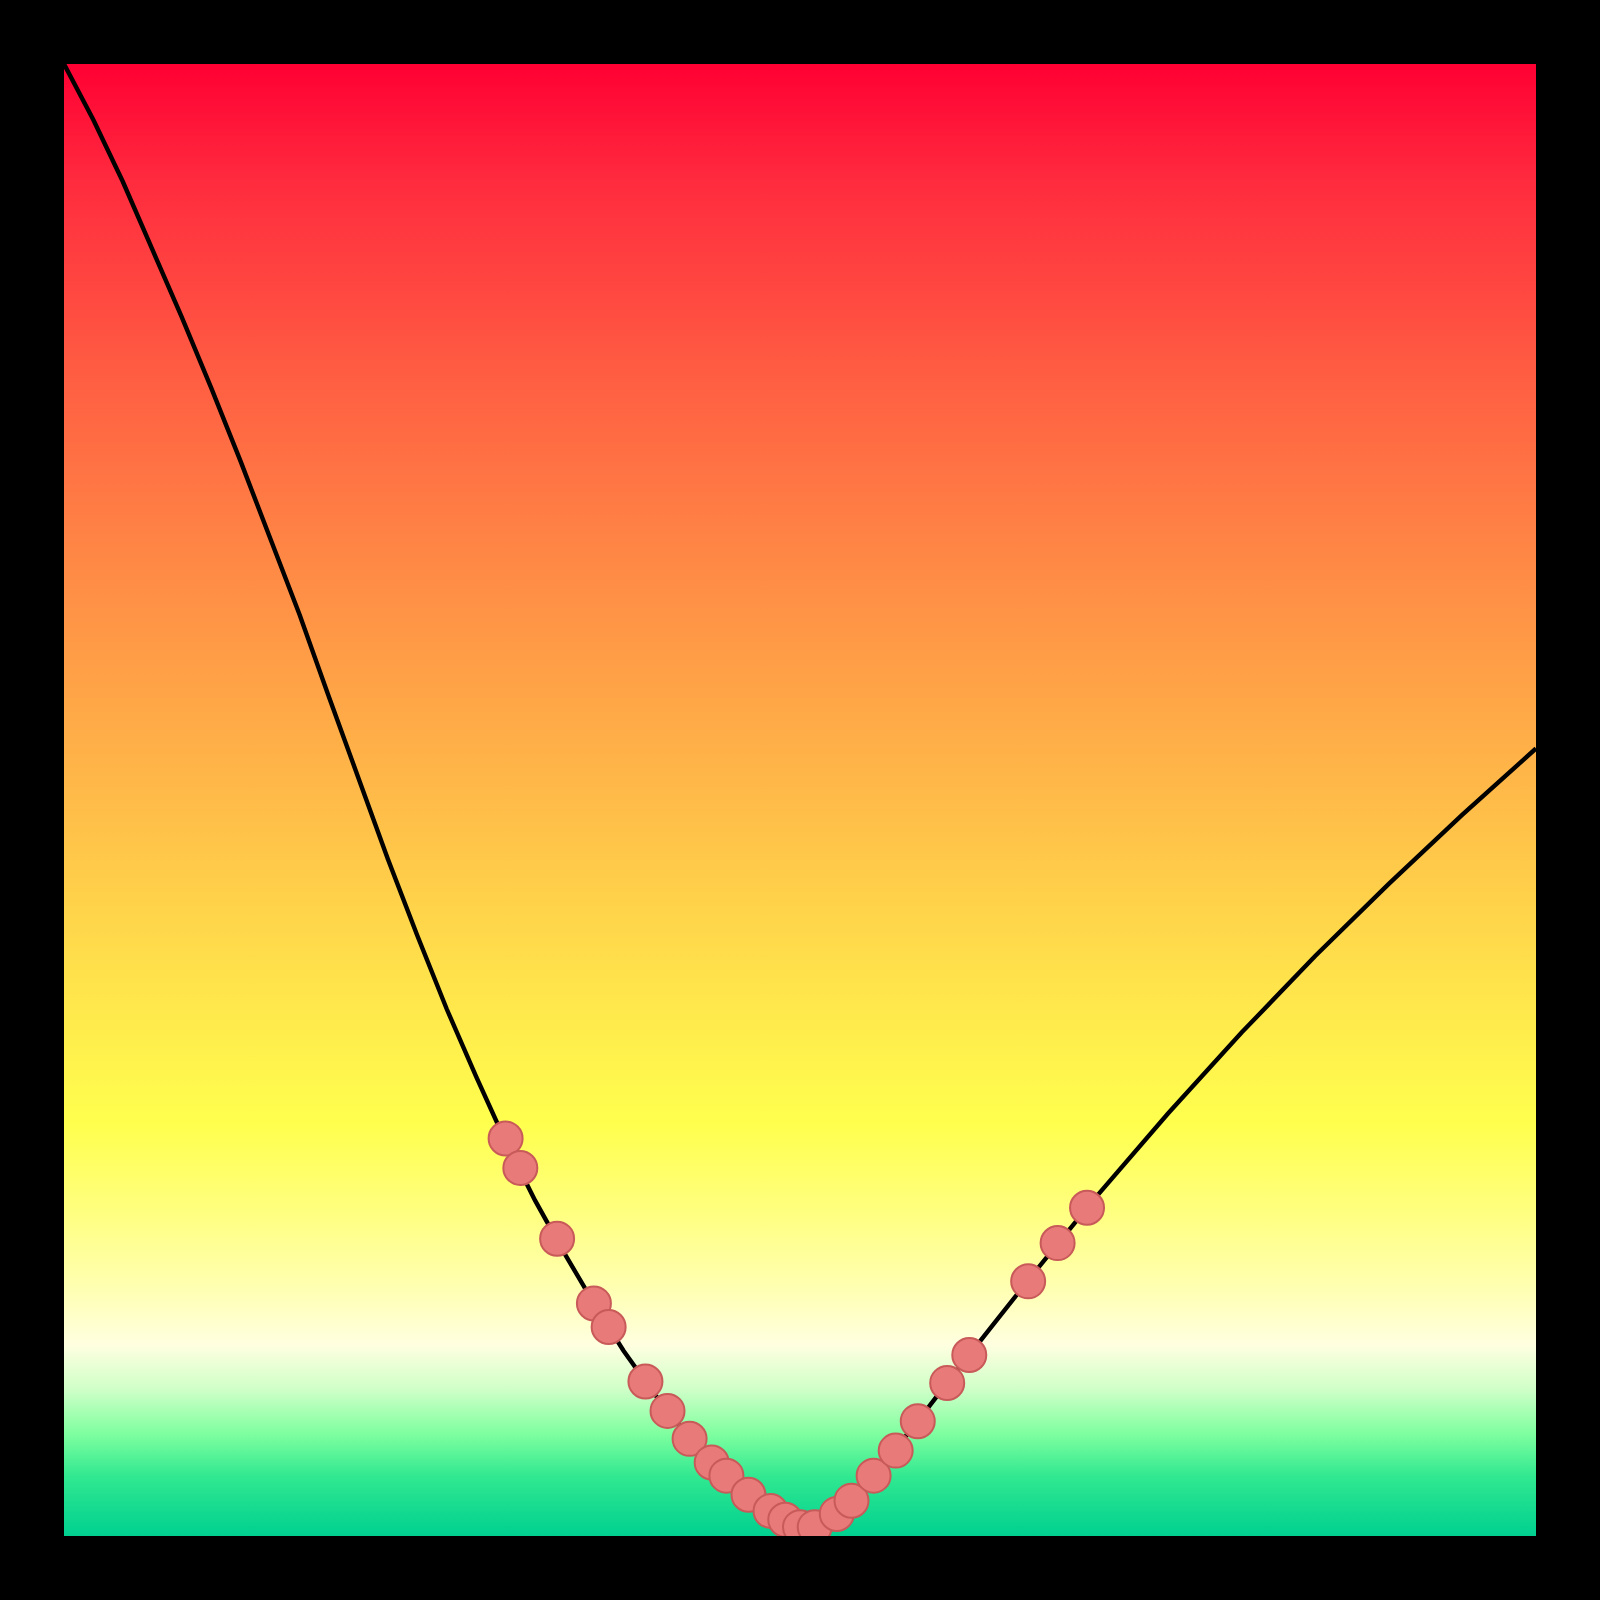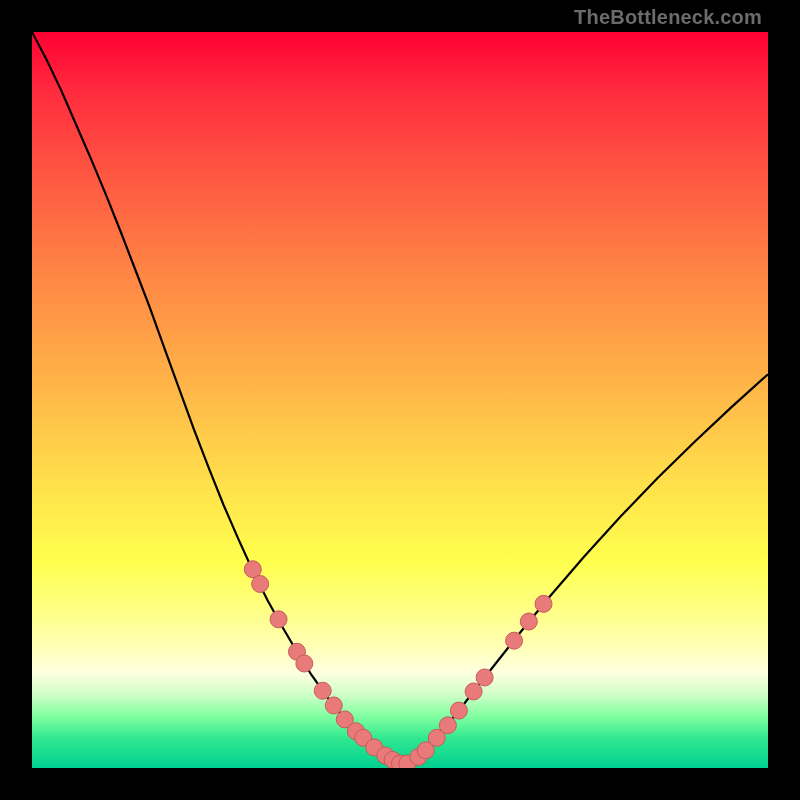--- a/index.html
+++ b/index.html
@@ -87,14 +87,13 @@
           <circle cx="415.84" cy="693.31" r="8.5" fill="#e97a7a" stroke="#c85a5a" stroke-width="1"></circle>
           <circle cx="426.88" cy="678.59" r="8.5" fill="#e97a7a" stroke="#c85a5a" stroke-width="1"></circle>
           <circle cx="441.60" cy="659.46" r="8.5" fill="#e97a7a" stroke="#c85a5a" stroke-width="1"></circle>
           <circle cx="452.64" cy="645.47" r="8.5" fill="#e97a7a" stroke="#c85a5a" stroke-width="1"></circle>
           <circle cx="482.08" cy="608.67" r="8.5" fill="#e97a7a" stroke="#c85a5a" stroke-width="1"></circle>
           <circle cx="496.80" cy="589.54" r="8.5" fill="#e97a7a" stroke="#c85a5a" stroke-width="1"></circle>
           <circle cx="511.52" cy="571.87" r="8.5" fill="#e97a7a" stroke="#c85a5a" stroke-width="1"></circle>
         </g>
     </svg>
   </div>
-  <div class="watermark">TheBottleneck.com</div>
 </div>
 
 </body></html>

